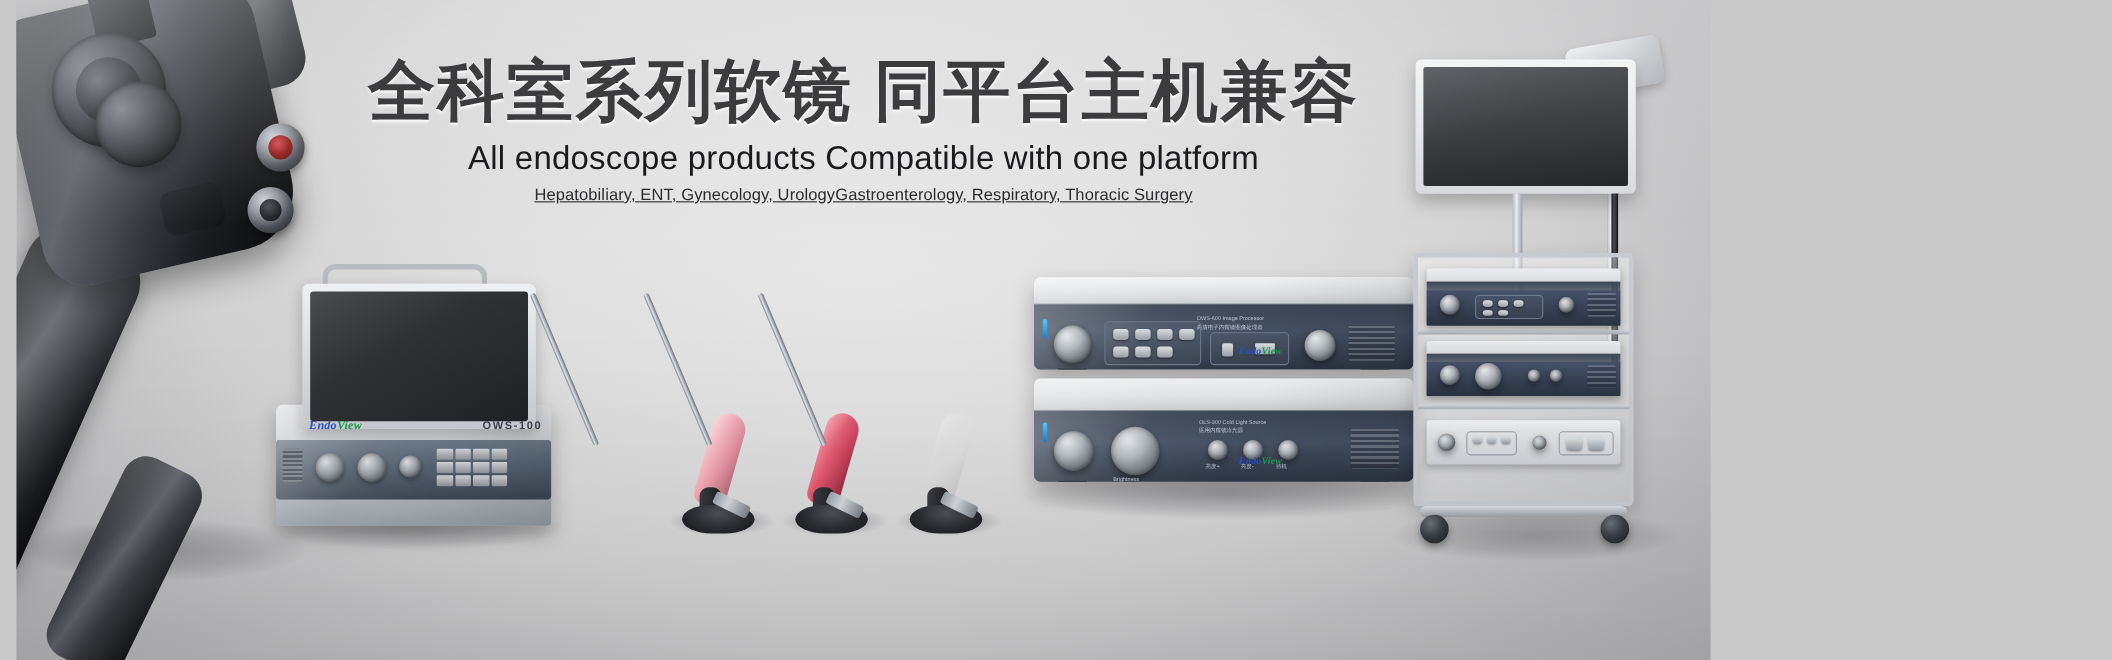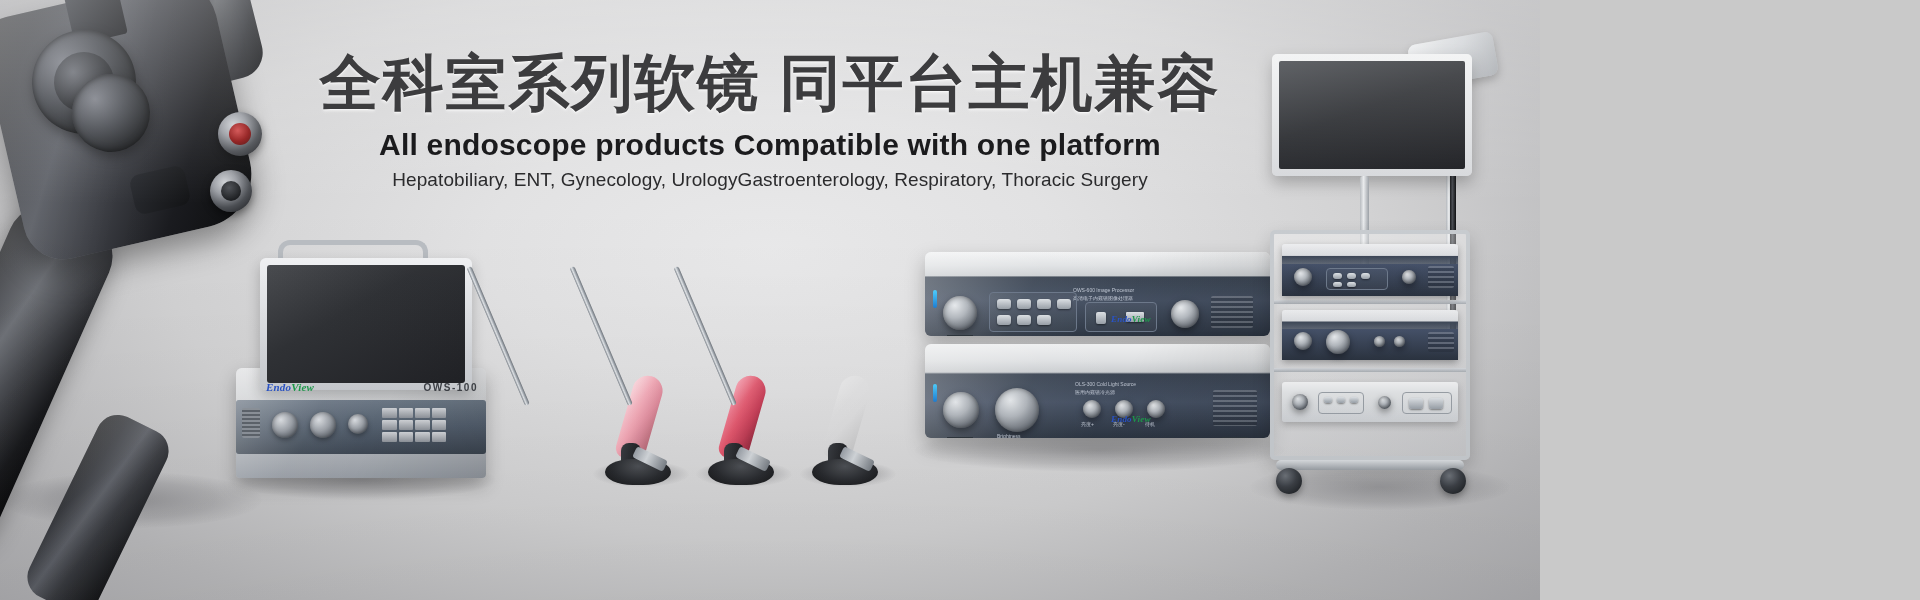--- a/index.html
+++ b/index.html
@@ -11,20 +11,21 @@
 
   
   .banner {
     position: relative;
     width: 1540px;
     height: 600px;
     overflow: hidden;
     background:
       radial-gradient(ellipse 1100px 520px at 50% 42%, #e9e9ea 0%, #e2e2e3 26%, #d2d2d3 55%, #b9b9bb 80%, #a9a9ac 100%),
       linear-gradient(180deg, #d8d8da 0%, #cfcfd1 45%, #b4b4b7 100%);
+    margin-left: 15px;
   }
   .banner::after{
     content:"";
     position:absolute; inset:0;
     background: linear-gradient(180deg, rgba(255,255,255,.25) 0%, rgba(255,255,255,0) 34%, rgba(0,0,0,.06) 100%);
     pointer-events:none;
   }
 
   
   .textblock {
@@ -41,42 +42,43 @@
     letter-spacing: 2px;
     color: #3c3c3e;
     line-height: 1.18;
     text-shadow: 0 2px 3px rgba(255,255,255,.55), 0 1px 0 rgba(255,255,255,.5);
     white-space: nowrap;
   }
   .subhead {
     margin-top: 8px;
     font-family: "Liberation Sans", sans-serif;
     font-size: 30px;
-    font-weight: 700;
+    font-weight: 400;
     letter-spacing: .2px;
     color: #1b1b1d;
     white-space: nowrap;
   }
   .deptline-cn {
     margin-top: 30px;
     font-family: "Liberation Sans", "DejaVu Sans", sans-serif;
     font-size: 20px;
     font-weight: 400;
     color: #2f2f31;
     letter-spacing: .5px;
     white-space: nowrap;
   }
   .deptline-en {
     margin-top: 7px;
     font-family: "Liberation Sans", sans-serif;
-    font-size: 19px;
+    font-size: 15px;
     font-weight: 400;
     color: #2b2b2d;
     letter-spacing: .1px;
     white-space: nowrap;
+    text-decoration: underline;
   }
 
   
   .prod { position: absolute; }
   .sheen {
     position:absolute; inset:0;
     background: linear-gradient(115deg, rgba(255,255,255,.30) 0%, rgba(255,255,255,.05) 32%, rgba(255,255,255,0) 55%, rgba(0,0,0,.10) 100%);
     pointer-events:none;
     border-radius: inherit;
   }

